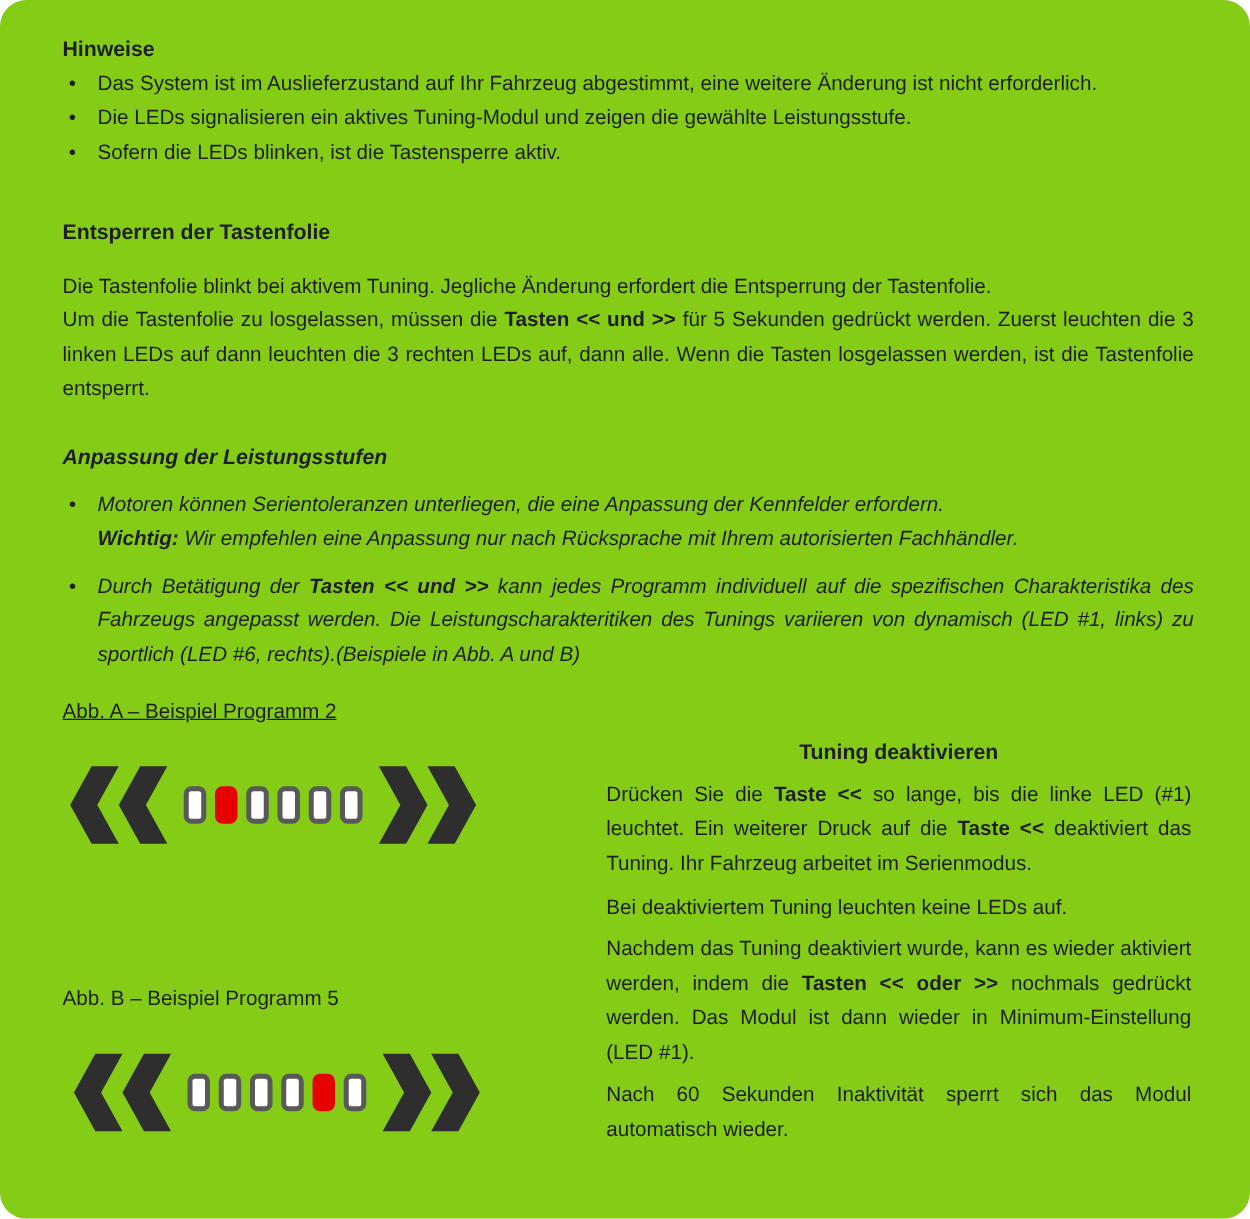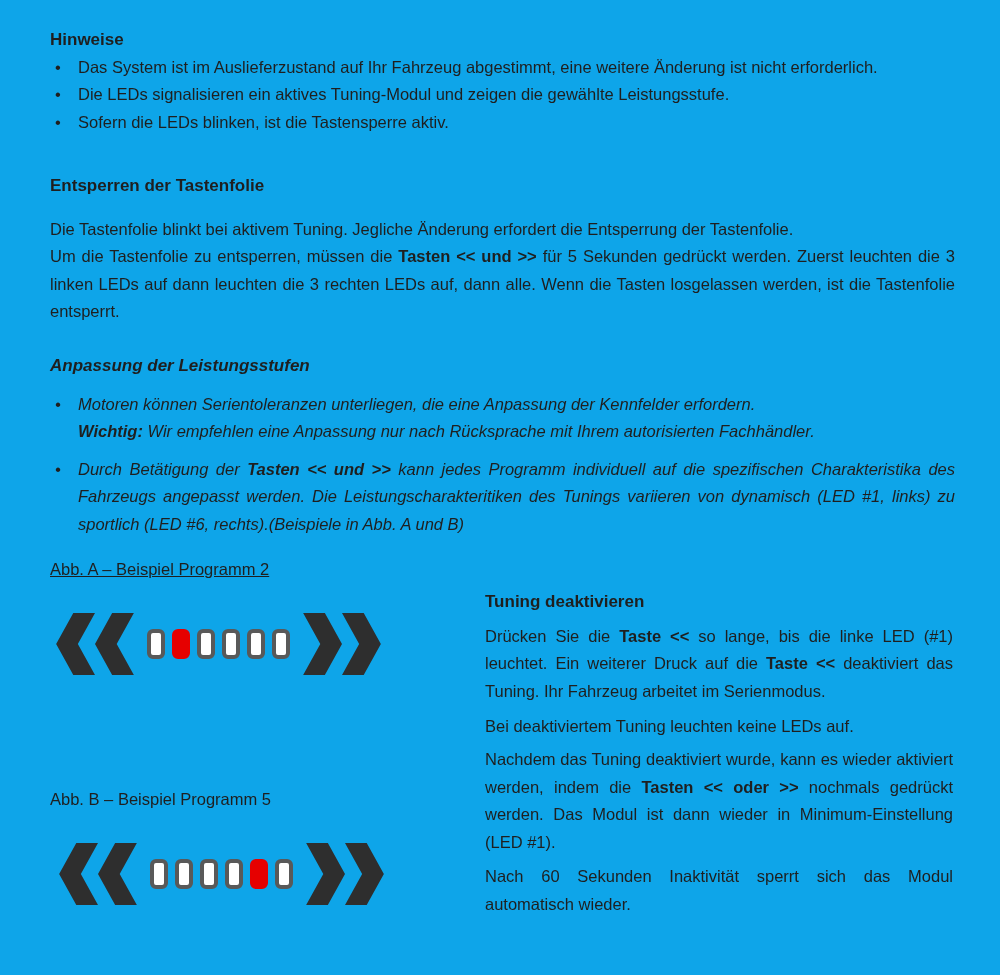--- a/index.html
+++ b/index.html
@@ -55,42 +55,42 @@
   .led.led-active {
     border-color: var(--led-active, #e60000);
     background: var(--led-active, #e60000);
   }
   .mt10 { margin-top: 10px; }
   .mb16 { margin-bottom: 16px; }
 </style>
 </head>
 <body>
 
-<div class="page" style="--text: #1f1f1f; --chevron: #2e2e2e; --led-border: #595959; --led-active: #e60000; background: #0ea5e9;">
+<div class="page" style="--text: #1f1f1f; --chevron: #2e2e2e; --led-border: #595959; --led-active: #e60000; background: #84cc16; border-radius: 21px;">
 
   <div class="abs col-main" style="left:50px; top:26px;">
     <div class="heading">Hinweise</div>
     <div class="bullet-item">
       <span class="bullet-marker">•</span>
       <div class="bullet-body para">Das System ist im Auslieferzustand auf Ihr Fahrzeug abgestimmt, eine weitere Änderung ist nicht erforderlich.</div>
     </div>
     <div class="bullet-item">
       <span class="bullet-marker">•</span>
       <div class="bullet-body para-left">Die LEDs signalisieren ein aktives Tuning-Modul und zeigen die gewählte Leistungsstufe.</div>
     </div>
     <div class="bullet-item">
       <span class="bullet-marker">•</span>
       <div class="bullet-body para-left">Sofern die LEDs blinken, ist die Tastensperre aktiv.</div>
     </div>
   </div>
 
   <div class="abs col-main" style="left:50px; top:172px;">
     <div class="heading mb16">Entsperren der Tastenfolie</div>
     <div class="para-left">Die Tastenfolie blinkt bei aktivem Tuning. Jegliche Änderung erfordert die Entsperrung der Tastenfolie.</div>
-    <div class="para"><span>Um die Tastenfolie zu entsperren, müssen die </span><b>Tasten &lt;&lt; und &gt;&gt;</b><span> für 5 Sekunden gedrückt werden. Zuerst leuchten die 3 linken LEDs auf dann leuchten die 3 rechten LEDs auf, dann alle. Wenn die Tasten losgelassen werden, ist die Tastenfolie entsperrt.</span></div>
+    <div class="para"><span>Um die Tastenfolie zu losgelassen, müssen die </span><b>Tasten &lt;&lt; und &gt;&gt;</b><span> für 5 Sekunden gedrückt werden. Zuerst leuchten die 3 linken LEDs auf dann leuchten die 3 rechten LEDs auf, dann alle. Wenn die Tasten losgelassen werden, ist die Tastenfolie entsperrt.</span></div>
   </div>
 
   <div class="abs col-main" style="left:50px; top:352px;font-style:italic;">
     <div class="heading" style="margin-bottom:11px;">Anpassung der Leistungsstufen</div>
     <div class="bullet-item">
       <span class="bullet-marker">•</span>
       <div class="bullet-body para-left"><span>Motoren können Serientoleranzen unterliegen, die eine Anpassung der Kennfelder erfordern.</span><br><b>Wichtig:</b><span> Wir empfehlen eine Anpassung nur nach Rücksprache mit Ihrem autorisierten Fachhändler.</span></div>
     </div>
     <div class="bullet-item mt10">
       <span class="bullet-marker">•</span>
@@ -117,21 +117,21 @@
       </span>
     <span class="chevrons flip">
       <svg width="80" height="64" viewBox="0 0 70 66" preserveAspectRatio="none" aria-hidden="true">
         <polygon points="35,1 16,1 1,33 16,65 35,65 20,33" fill="currentColor"></polygon>
         <polygon points="69,1 50,1 35,33 50,65 69,65 54,33" fill="currentColor"></polygon>
       </svg>
     </span>
   </div>
 
   <div class="abs col-right" style="left:485px; top:588px;">
-    <div class="heading" style="margin-bottom:7px;">Tuning deaktivieren</div>
+    <div class="heading" style="margin-bottom:7px;text-align:center;">Tuning deaktivieren</div>
     <div class="para"><span>Drücken Sie die </span><b>Taste &lt;&lt;</b><span> so lange, bis die linke LED (#1) leuchtet. Ein weiterer Druck auf die </span><b>Taste &lt;&lt;</b><span> deaktiviert das Tuning. Ihr Fahrzeug arbeitet im Serienmodus.</span></div>
     <div class="para-left" style="margin-top:8px;">Bei deaktiviertem Tuning leuchten keine LEDs auf.</div>
   </div>
 
   <div class="abs col-right" style="left:485px; top:746px;">
     <div class="para"><span>Nachdem das Tuning deaktiviert wurde, kann es wieder aktiviert werden, indem die </span><b>Tasten &lt;&lt; oder &gt;&gt;</b><span> nochmals gedrückt werden. Das Modul ist dann wieder in Minimum-Einstellung (LED #1).</span></div>
     <div class="para" style="margin-top:7px;">Nach 60 Sekunden Inaktivität sperrt sich das Modul automatisch wieder.</div>
   </div>
 
   <div class="abs" style="left:50px; top:786px;">Abb. B – Beispiel Programm 5</div>

